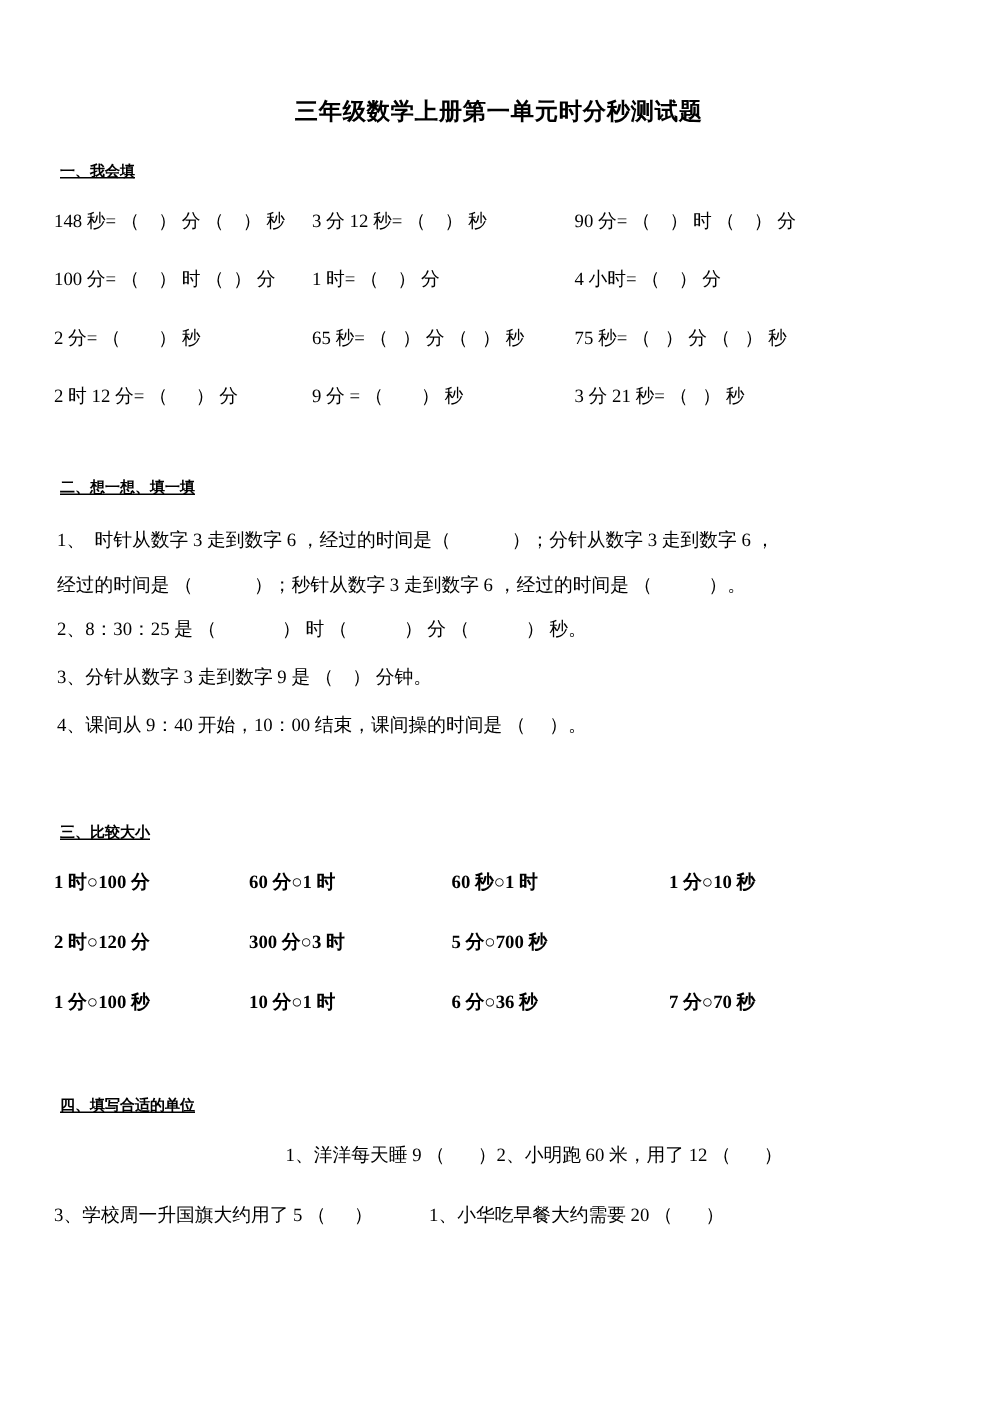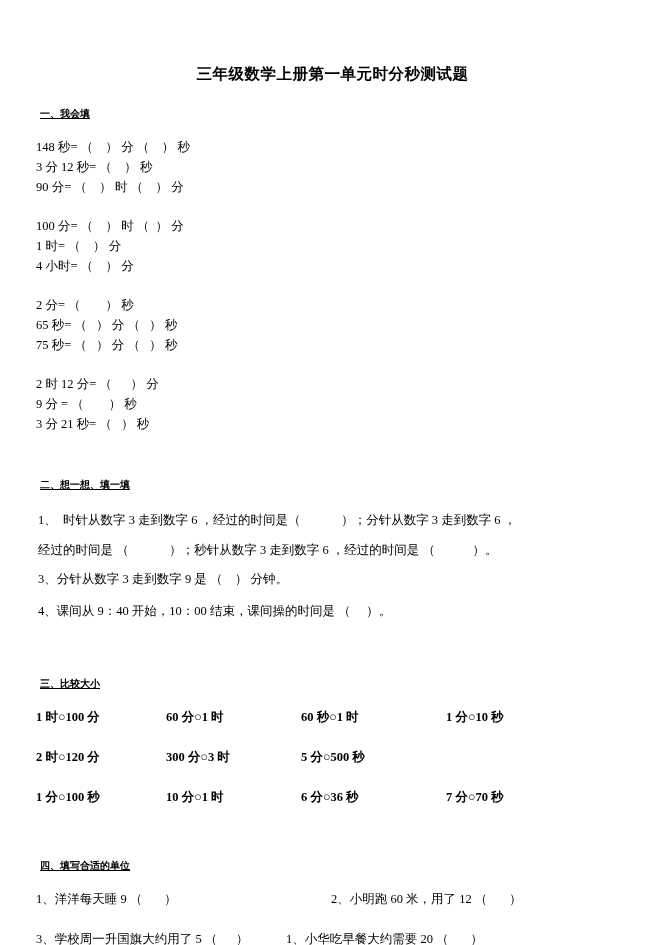--- a/index.html
+++ b/index.html
@@ -57,31 +57,31 @@
   }
   .para-tight {
     font-size: 12.5px;
     line-height: 2.05;
     margin-bottom: 4px;
     white-space: pre-wrap;
     margin-left: 2px;
   }
   .gap-md { height: 18px; }
   .gap-lg { height: 26px; }
-  .sec1 .row { margin-bottom: 19px; flex-direction: column; }
+  .sec1 .row { margin-bottom: 19px; }
   .sec3 .row { margin-bottom: 20px; font-weight: bold; }
   .sec4 .row { margin-bottom: 20px; }
   .c1 { width: 172px; }
   .c2 { width: 175px; }
   .c3 { width: auto; }
   .s3c1 { width: 130px; }
   .s3c2 { width: 135px; }
   .s3c3 { width: 145px; }
   .s3c4 { width: auto; }
-  .s4c1 { width: 295px; }
+  .s4c1 { width: 295px; text-align: right; }
   .s4c2 { width: auto; }
   .s4bc1 { width: 250px; }
 </style>
 </head>
 <body>
 
 <div class="page">
 
   <div class="doc-title">三年级数学上册第一单元时分秒测试题</div>
 
@@ -108,38 +108,39 @@
       <div class="cell c3">3 分 21 秒= （   ） 秒</div>
     </div>
   </div>
 
   <div class="gap-md"></div>
 
   <div class="section sec2">
     <div class="section-head">二、想一想、填一填</div>
     <div class="para-tight">1、  时针从数字 3 走到数字 6 ，经过的时间是（             ）；分针从数字 3 走到数字 6 ，</div>
     <div class="para-tight">经过的时间是 （             ）；秒针从数字 3 走到数字 6 ，经过的时间是 （            ）。</div>
+    <div class="para">2、8：30：25 是 （              ） 时 （            ） 分 （            ） 秒。</div>
     <div class="para">3、分针从数字 3 走到数字 9 是 （    ） 分钟。</div>
     <div class="para">4、课间从 9：40 开始，10：00 结束，课间操的时间是 （     ）。</div>
   </div>
 
   <div class="gap-lg"></div>
 
   <div class="section sec3">
     <div class="section-head">三、比较大小</div>
     <div class="row">
       <div class="cell s3c1">1 时○100 分</div>
       <div class="cell s3c2">60 分○1 时</div>
       <div class="cell s3c3">60 秒○1 时</div>
       <div class="cell s3c4">1 分○10 秒</div>
     </div>
     <div class="row">
       <div class="cell s3c1">2 时○120 分</div>
       <div class="cell s3c2">300 分○3 时</div>
-      <div class="cell s3c3">5 分○500 秒</div>
+      <div class="cell s3c3">5 分○700 秒</div>
     </div>
     <div class="row">
       <div class="cell s3c1">1 分○100 秒</div>
       <div class="cell s3c2">10 分○1 时</div>
       <div class="cell s3c3">6 分○36 秒</div>
       <div class="cell s3c4">7 分○70 秒</div>
     </div>
   </div>
 
   <div class="gap-lg"></div>

